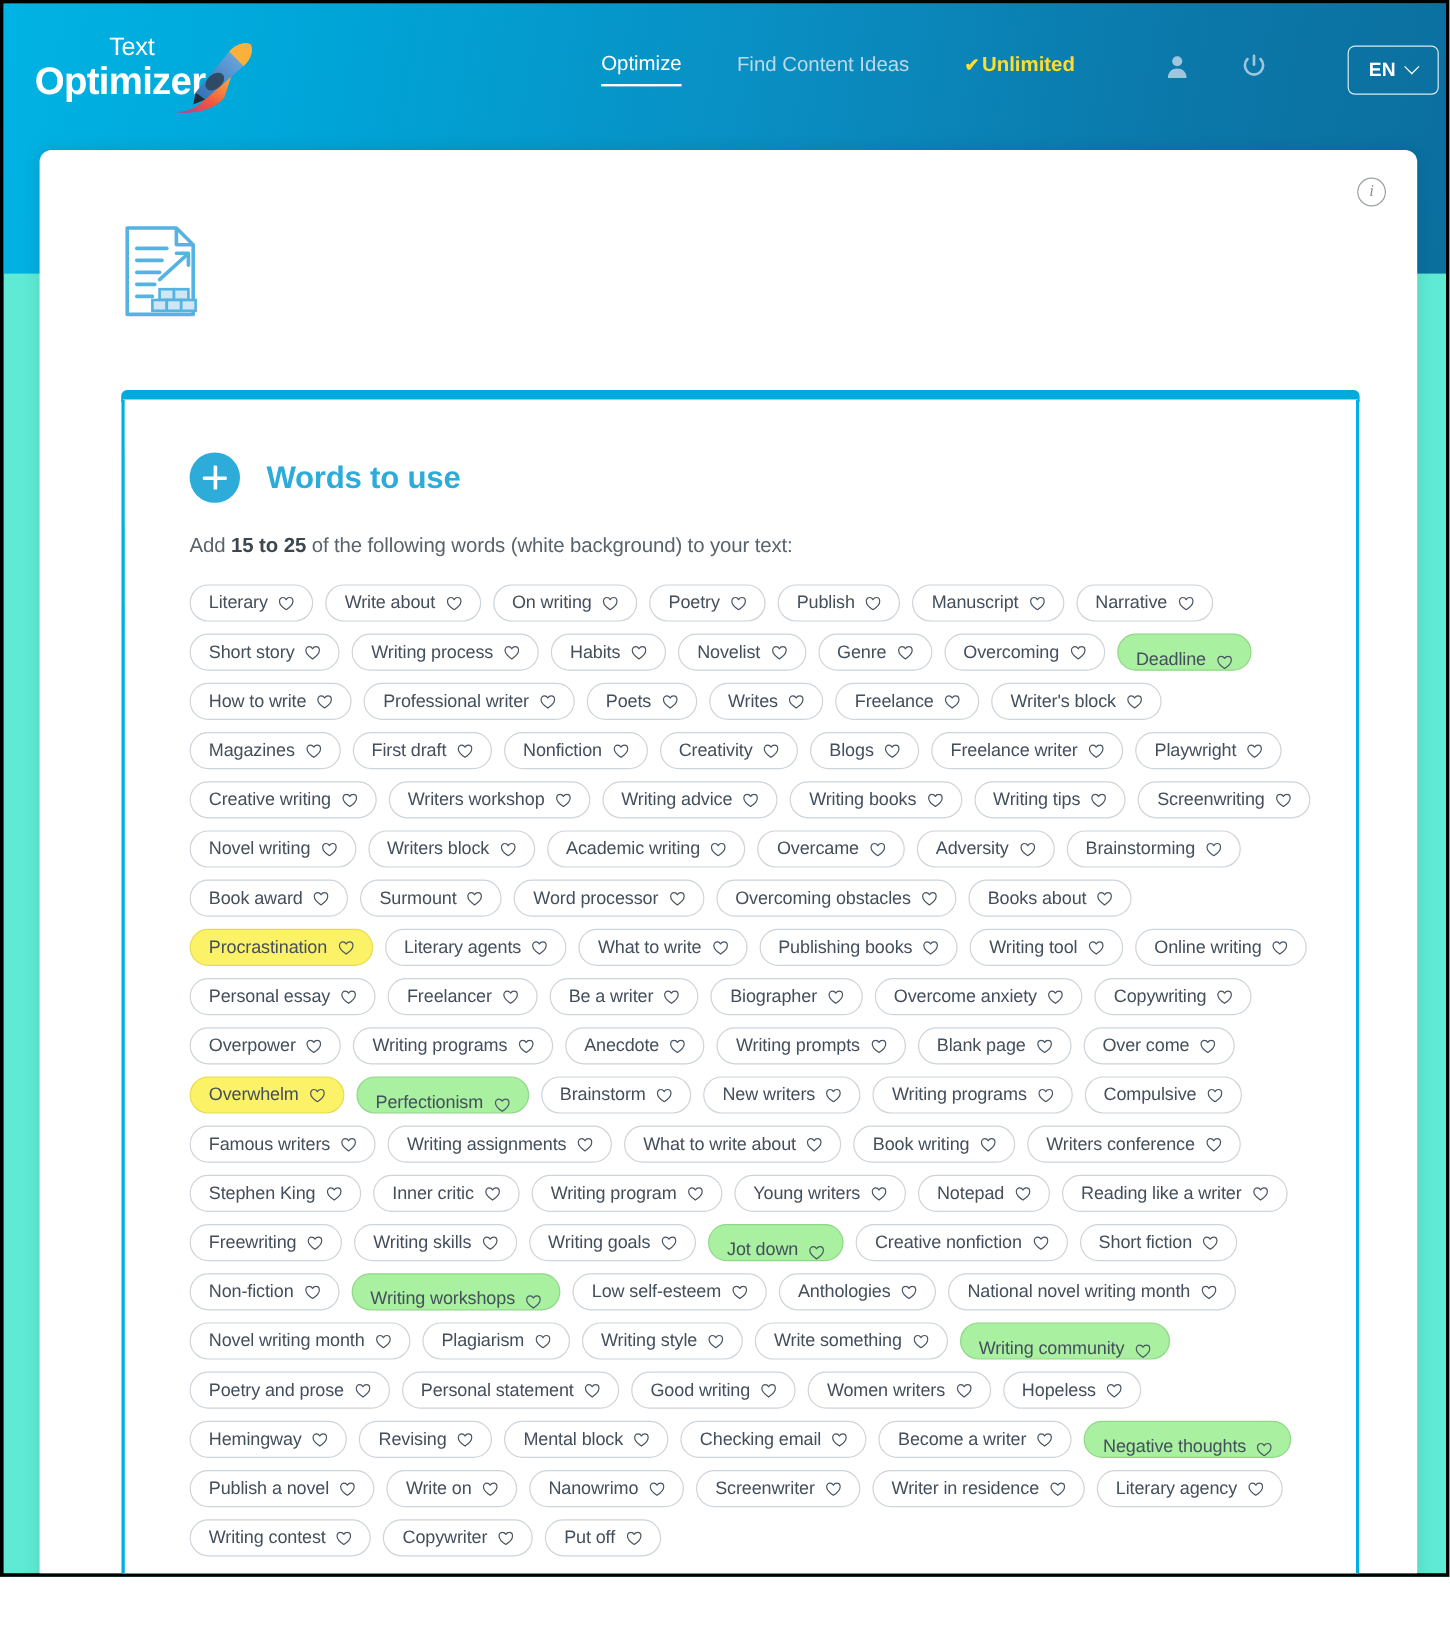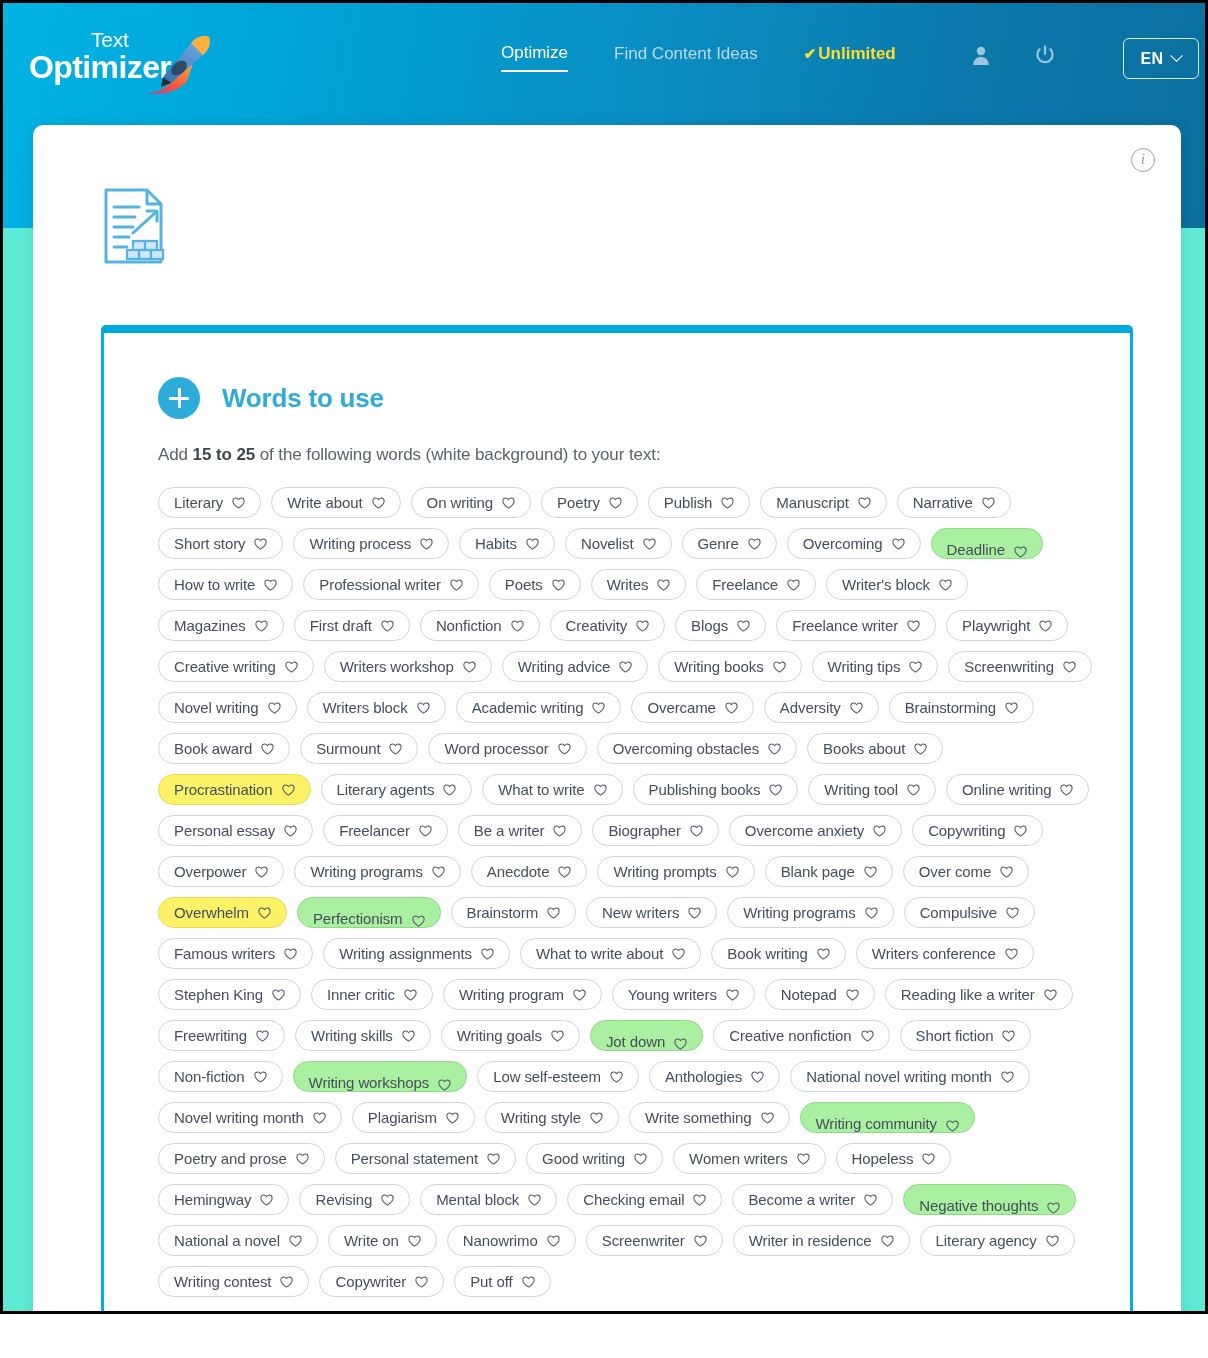--- a/index.html
+++ b/index.html
@@ -1238,21 +1238,21 @@
             </div>
             <div class="tag hl-green">
               <span>Negative thoughts</span>
               <span style="display: inline-flex;">
                 <svg class="heart" viewBox="0 0 14 13">
                   <path d="M7 12 C7 12 0.9 8.1 0.9 4.3 C0.9 2.2 2.4 1 4 1 C5.3 1 6.4 1.8 7 2.9 C7.6 1.8 8.7 1 10 1 C11.6 1 13.1 2.2 13.1 4.3 C13.1 8.1 7 12 7 12 Z" fill="none" stroke="#4a5563" stroke-width="1.1" stroke-linejoin="round"></path>
                 </svg>
               </span>
             </div>
             <div class="tag">
-              <span>National a novel</span>
+              <span>Publish a novel</span>
               <span style="display: inline-flex;">
                 <svg class="heart" viewBox="0 0 14 13">
                   <path d="M7 12 C7 12 0.9 8.1 0.9 4.3 C0.9 2.2 2.4 1 4 1 C5.3 1 6.4 1.8 7 2.9 C7.6 1.8 8.7 1 10 1 C11.6 1 13.1 2.2 13.1 4.3 C13.1 8.1 7 12 7 12 Z" fill="none" stroke="#4a5563" stroke-width="1.1" stroke-linejoin="round"></path>
                 </svg>
               </span>
             </div>
             <div class="tag">
               <span>Write on</span>
               <span style="display: inline-flex;">
                 <svg class="heart" viewBox="0 0 14 13">

